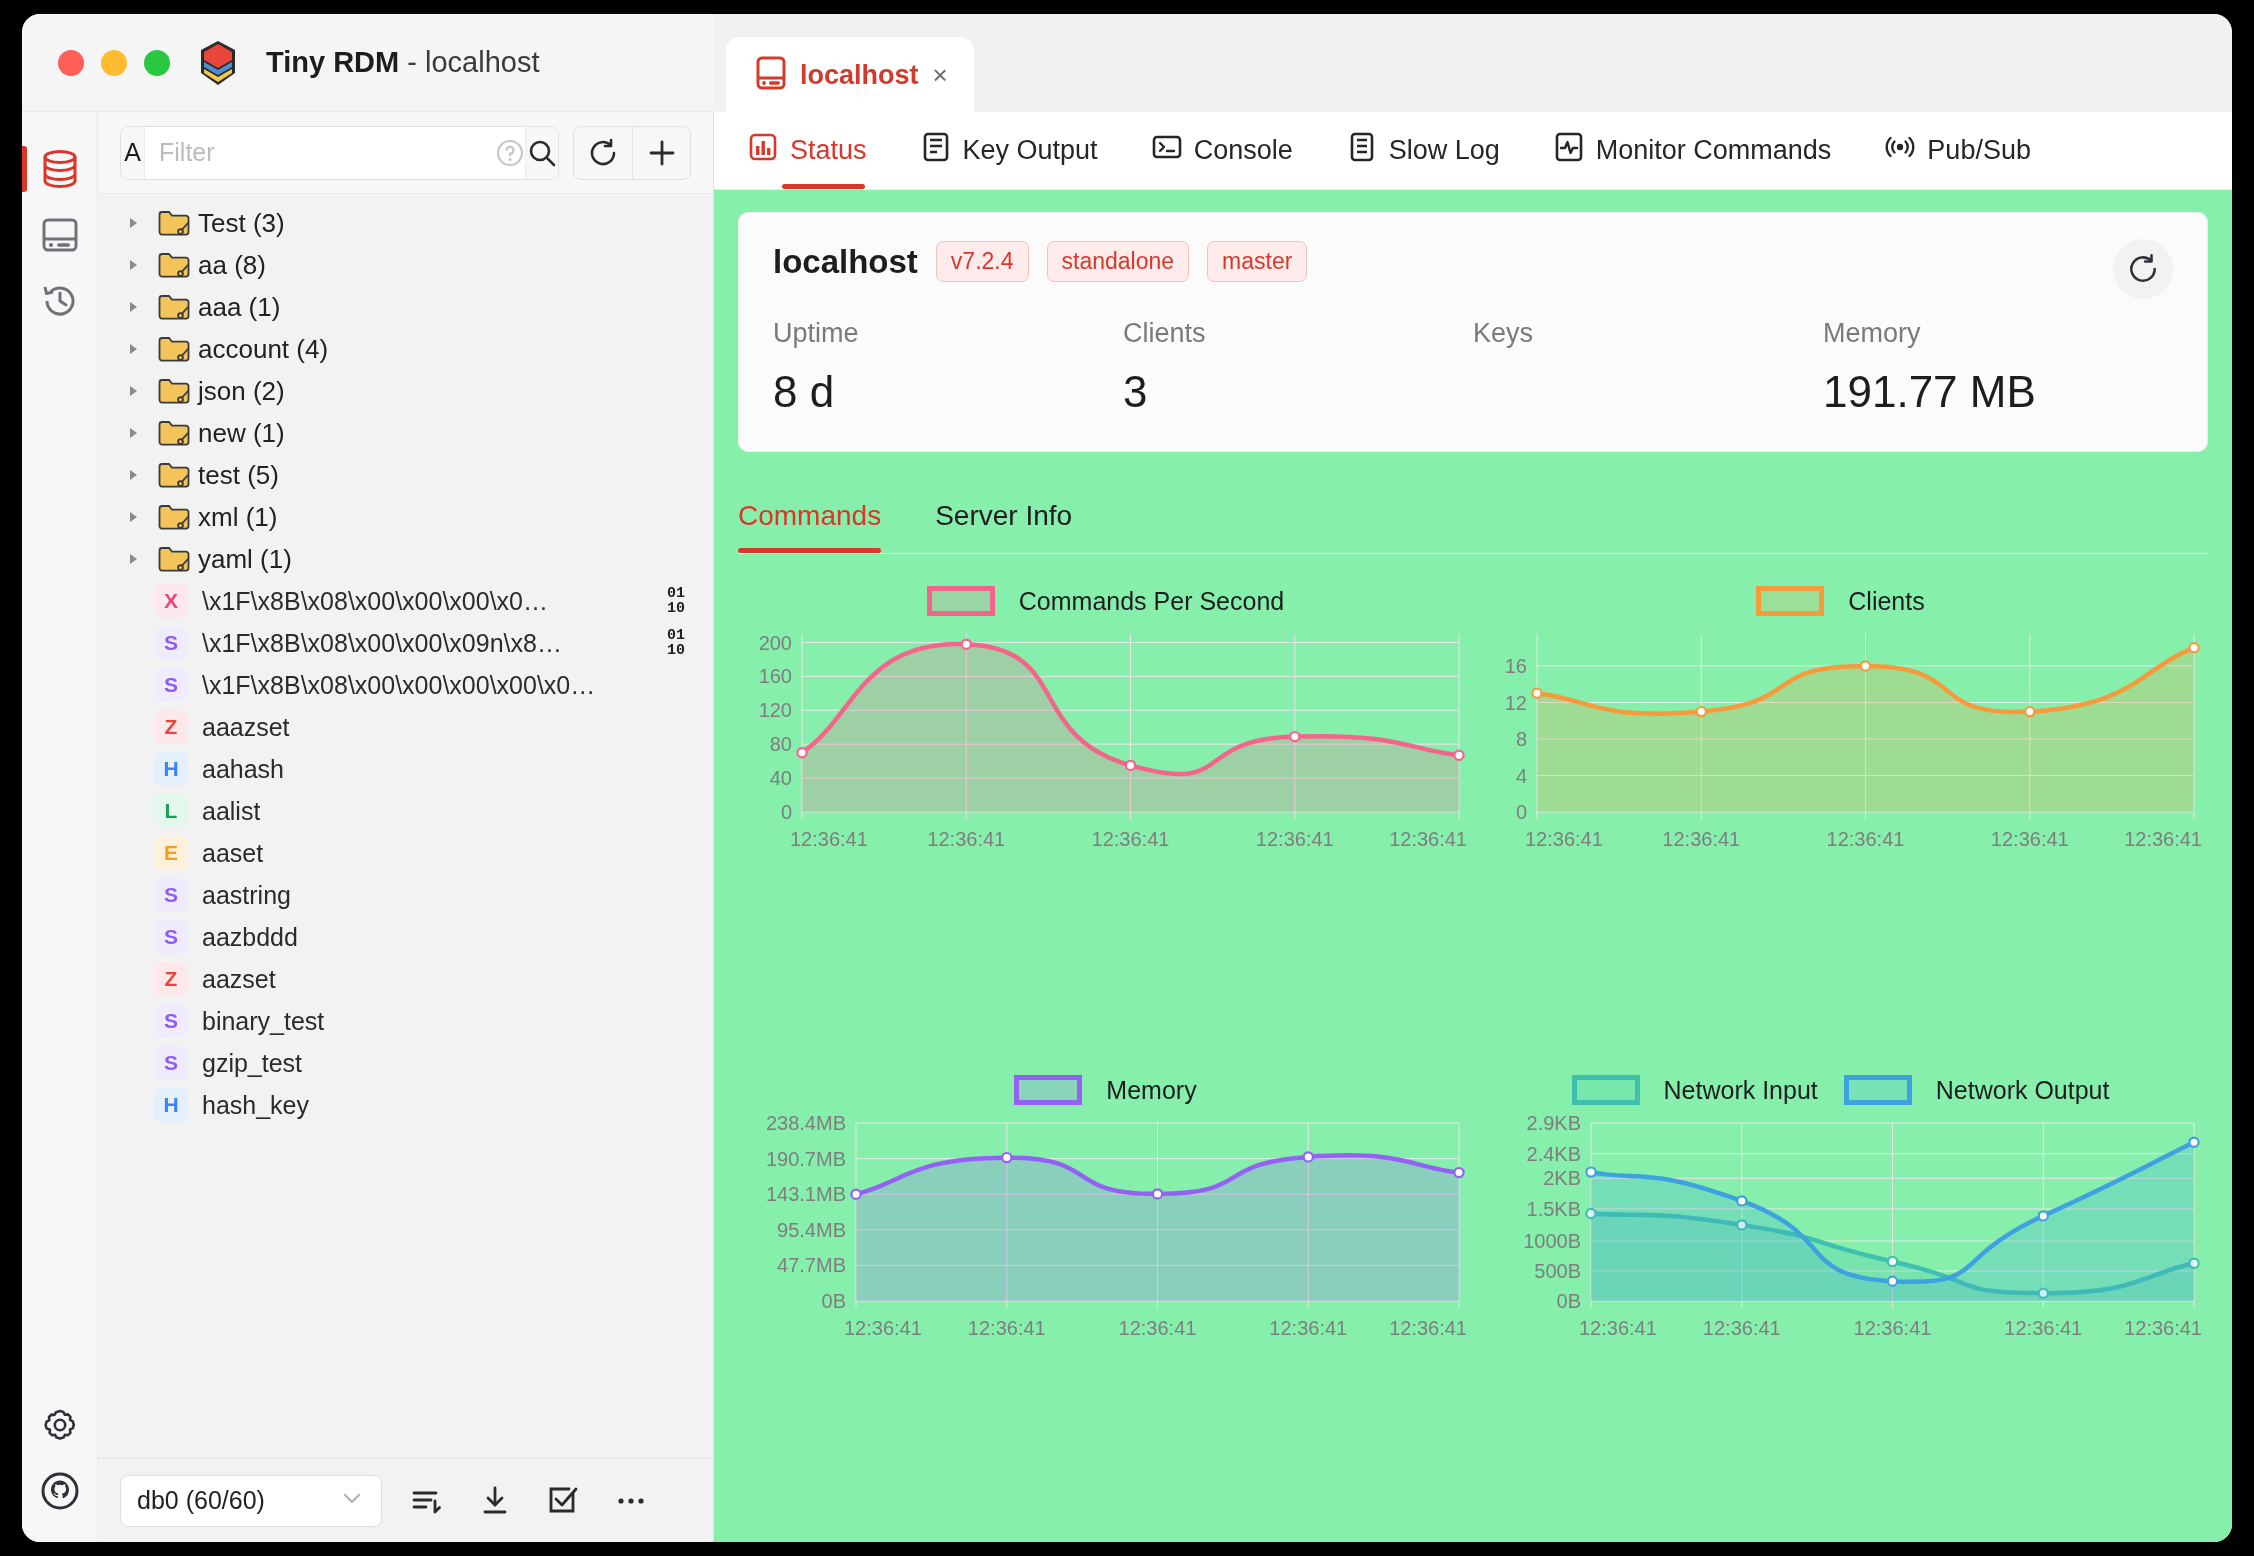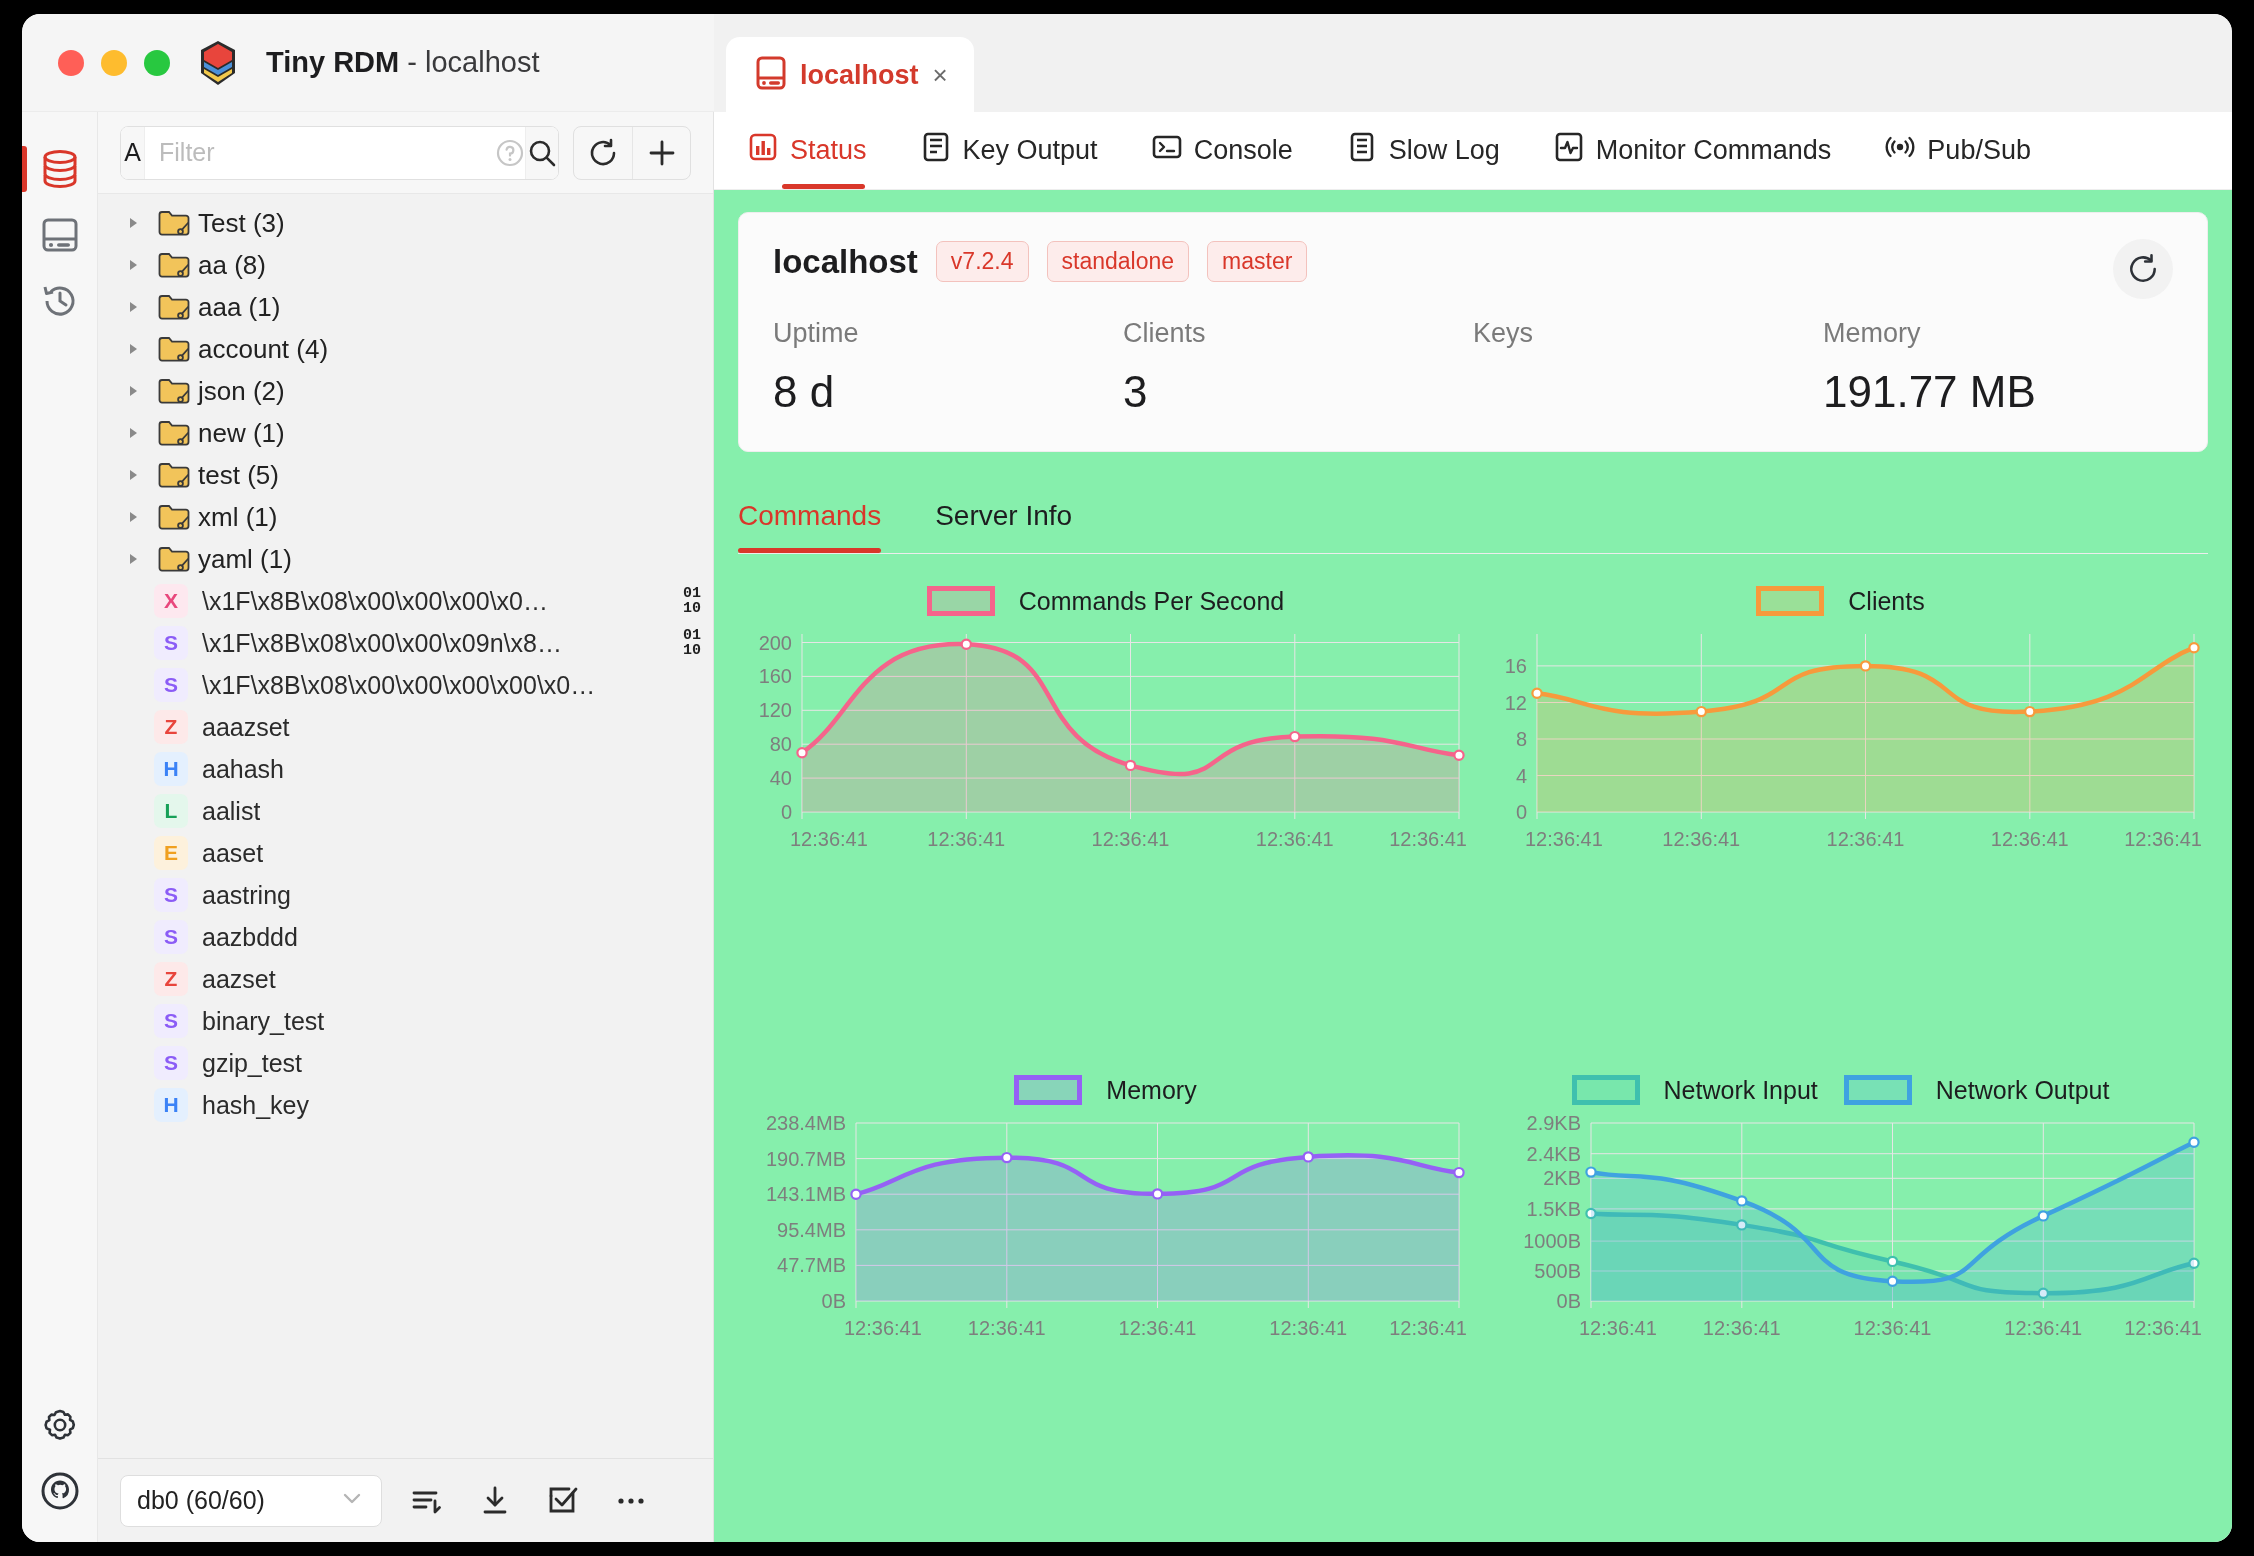--- a/index.html
+++ b/index.html
@@ -129,21 +129,21 @@
   .caret { width: 34px; display:flex; align-items:center; justify-content:center; }
   .ticon { width: 48px; display:flex; align-items:center; justify-content:center; }
   .tlabel { font-size: 26px; color: #222; white-space: nowrap; }
   .kbadge {
     width: 34px; height: 34px; border-radius: 7px;
     display:flex; align-items:center; justify-content:center;
     font-size: 21px; font-weight: 700; margin-left: 4px;
   }
   .krow { height: 42px; display:flex; align-items:center; padding-left: 52px; gap: 14px; }
   .krow .kname { font-size: 25px; color: #2b2b2b; white-space: nowrap; overflow: hidden; }
-  .bin { margin-left: auto; margin-right: 12px; font-family: "Liberation Mono", monospace;
+  .bin { margin-left: auto; margin-right: 28px; font-family: "Liberation Mono", monospace;
          font-size: 15px; font-weight: 700; line-height: 1.0; color: #222; text-align:center; }
 
   .bottombar {
     height: 84px; flex: 0 0 84px;
     border-top: 1px solid #e2e2e2;
     display: flex; align-items: center; gap: 22px;
     padding: 0 22px; background: #f2f2f2;
   }
   .dbselect {
     width: 262px; height: 52px; background:#fff;

